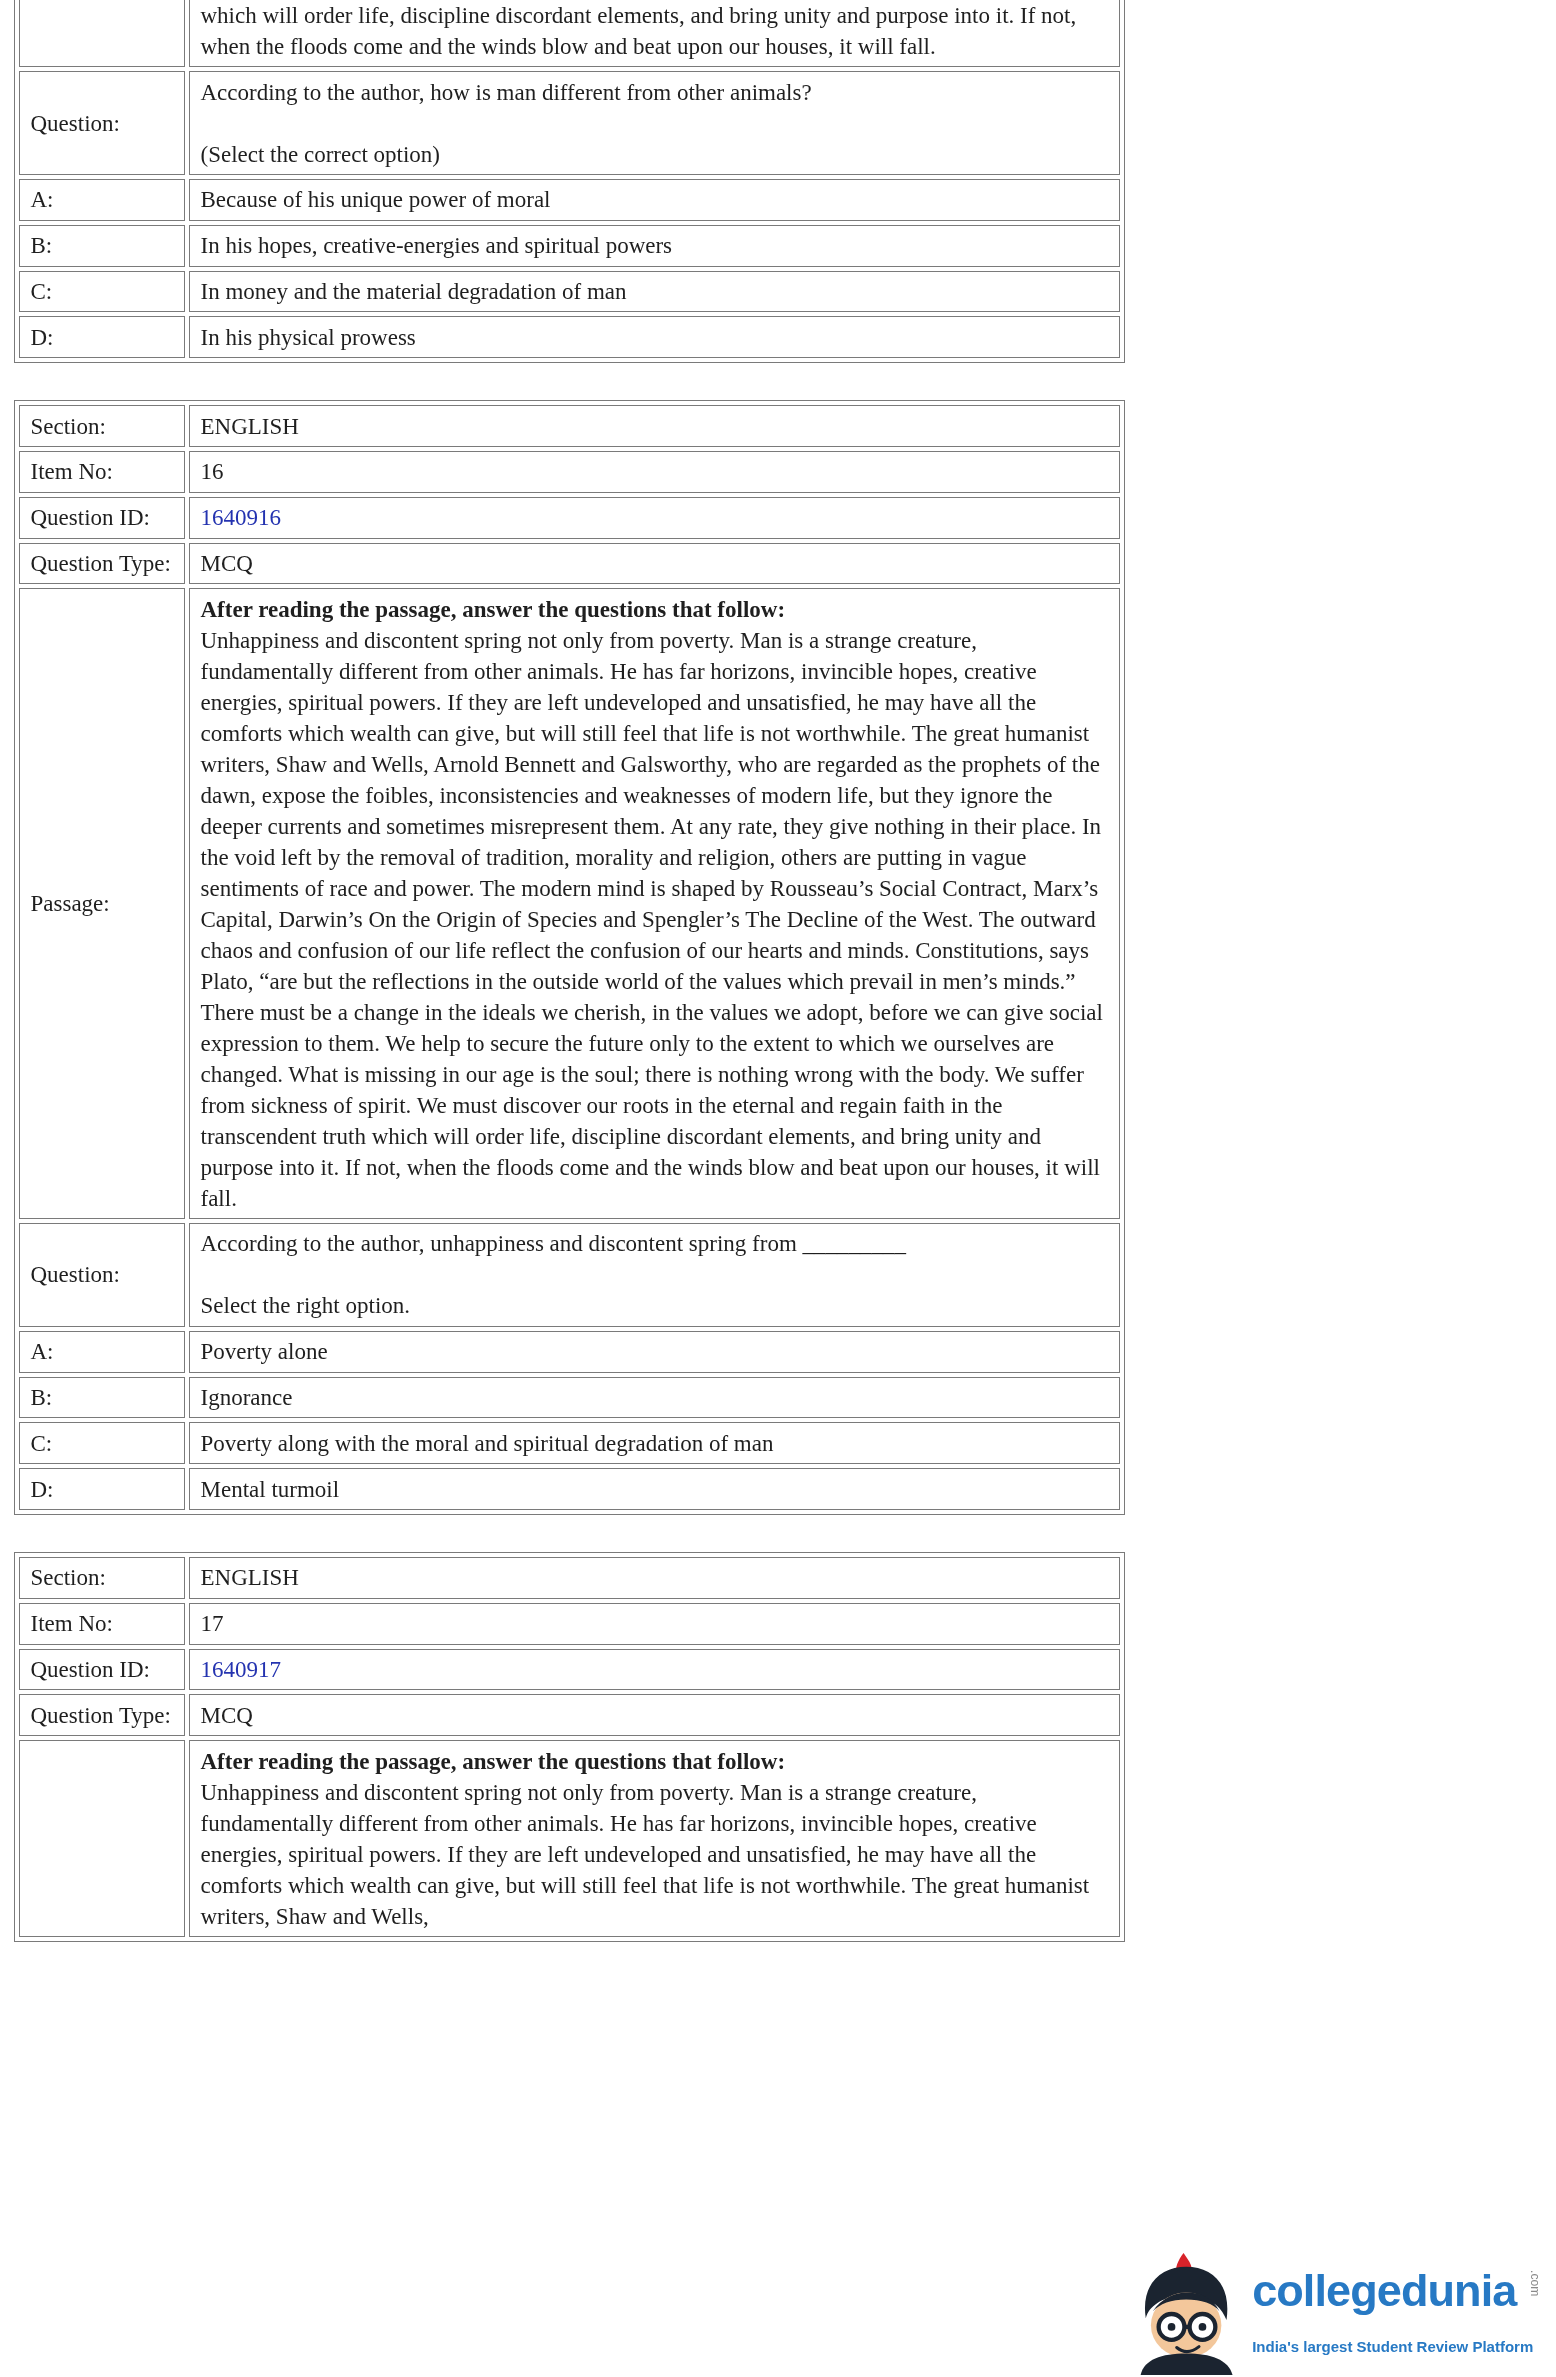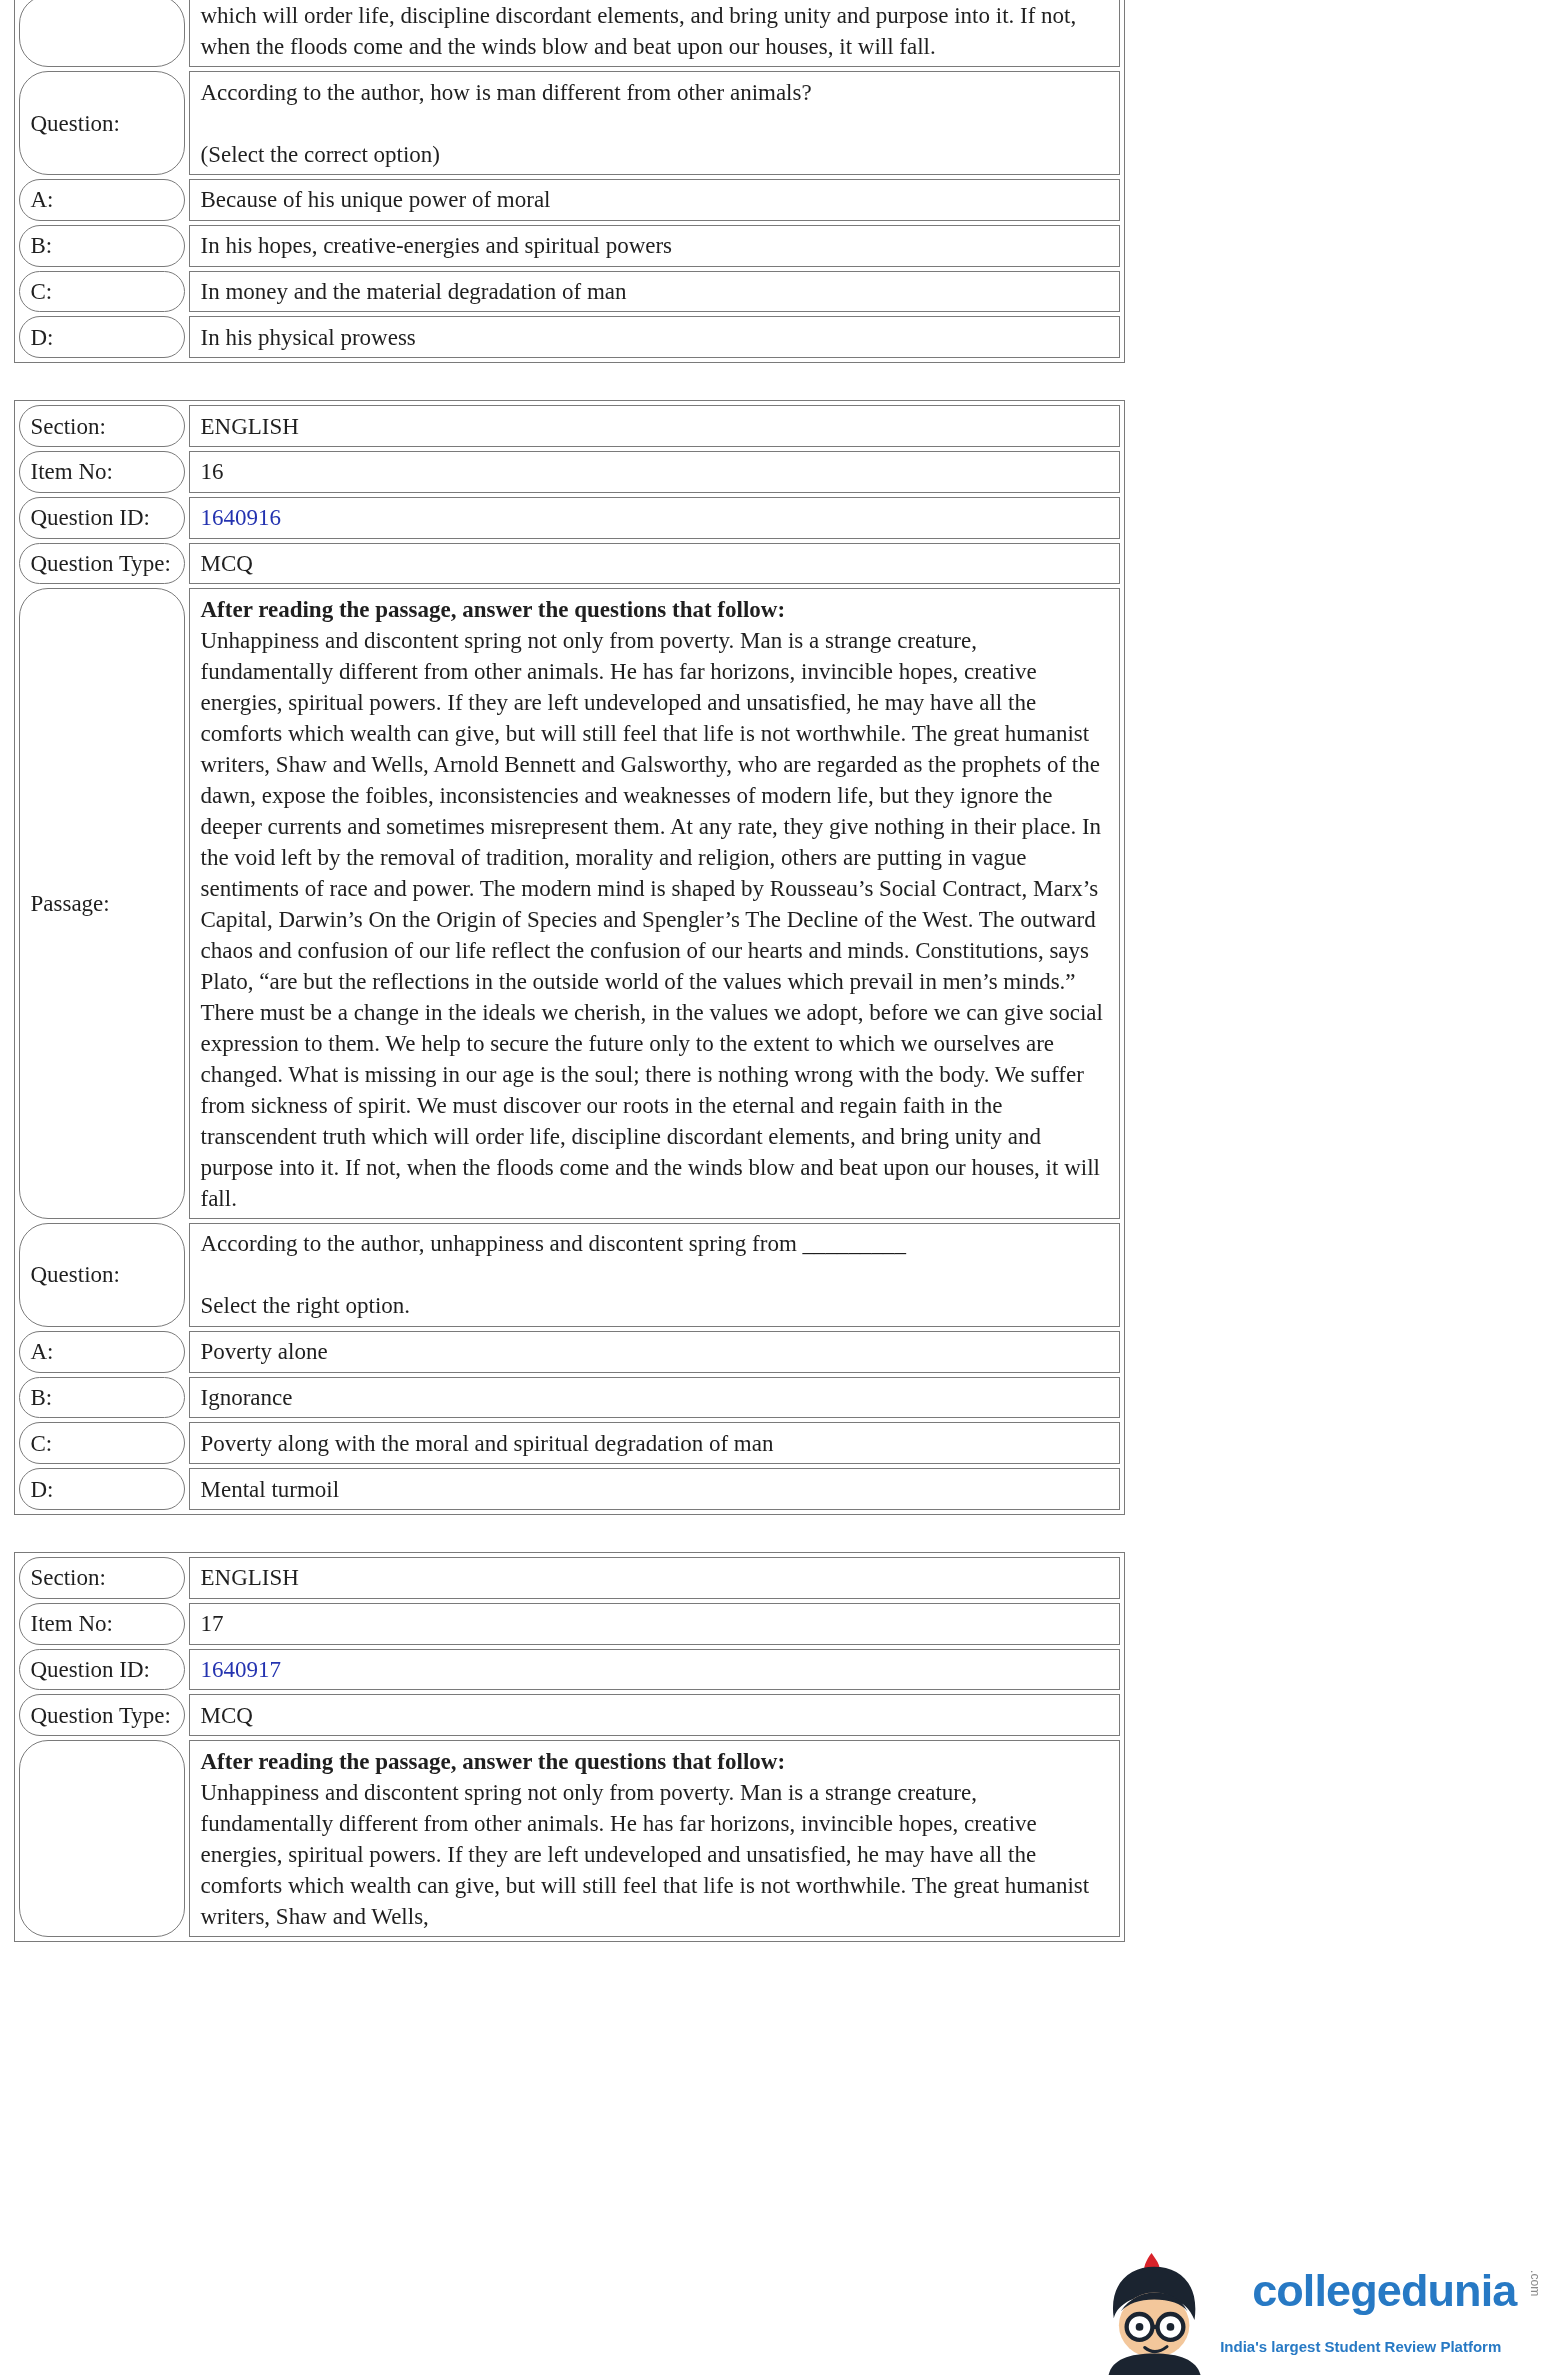--- a/index.html
+++ b/index.html
@@ -23,21 +23,21 @@
     margin-bottom:37px;
     background:#ffffff;
     table-layout:fixed;
   }
   table.qtable td {
     border:0.9px solid var(--border-color, #7a7a7a);
     padding:4.4px 10.5px;
     vertical-align:middle;
     overflow:hidden;
   }
-  td.label { width:166px; white-space:nowrap; padding:4.4px 8.7px;border-radius:29px; }
+  td.label { width:166px; white-space:nowrap; padding:4.4px 8.7px; }
   td.val { }
   .bold { font-weight:bold; }
   .qid {
     color:var(--question-id-color, #2433b0);
     font-weight:normal;
     cursor:pointer;
     margin-top:12px;
   }
   .qgap { height:31px; }
 
@@ -52,21 +52,20 @@
   }
   .brand-text { display:flex; flex-direction:column; }
   .brand-row { display:flex; align-items:flex-start; }
   .brand-name {
     font-family:"Liberation Sans", sans-serif;
     font-weight:bold;
     font-size:45px;
     line-height:1.05;
     letter-spacing:-0.9px;
     color:var(--brand-color, #2779c4);
-    margin-left:32px;
   }
   .brand-suffix {
     writing-mode:vertical-rl;
     font-family:"Liberation Sans", sans-serif;
     font-size:12.2px;
     color:#8a8a8a;
     margin-left:2.6px;
     margin-top:3.5px;
   }
   .brand-tagline {

